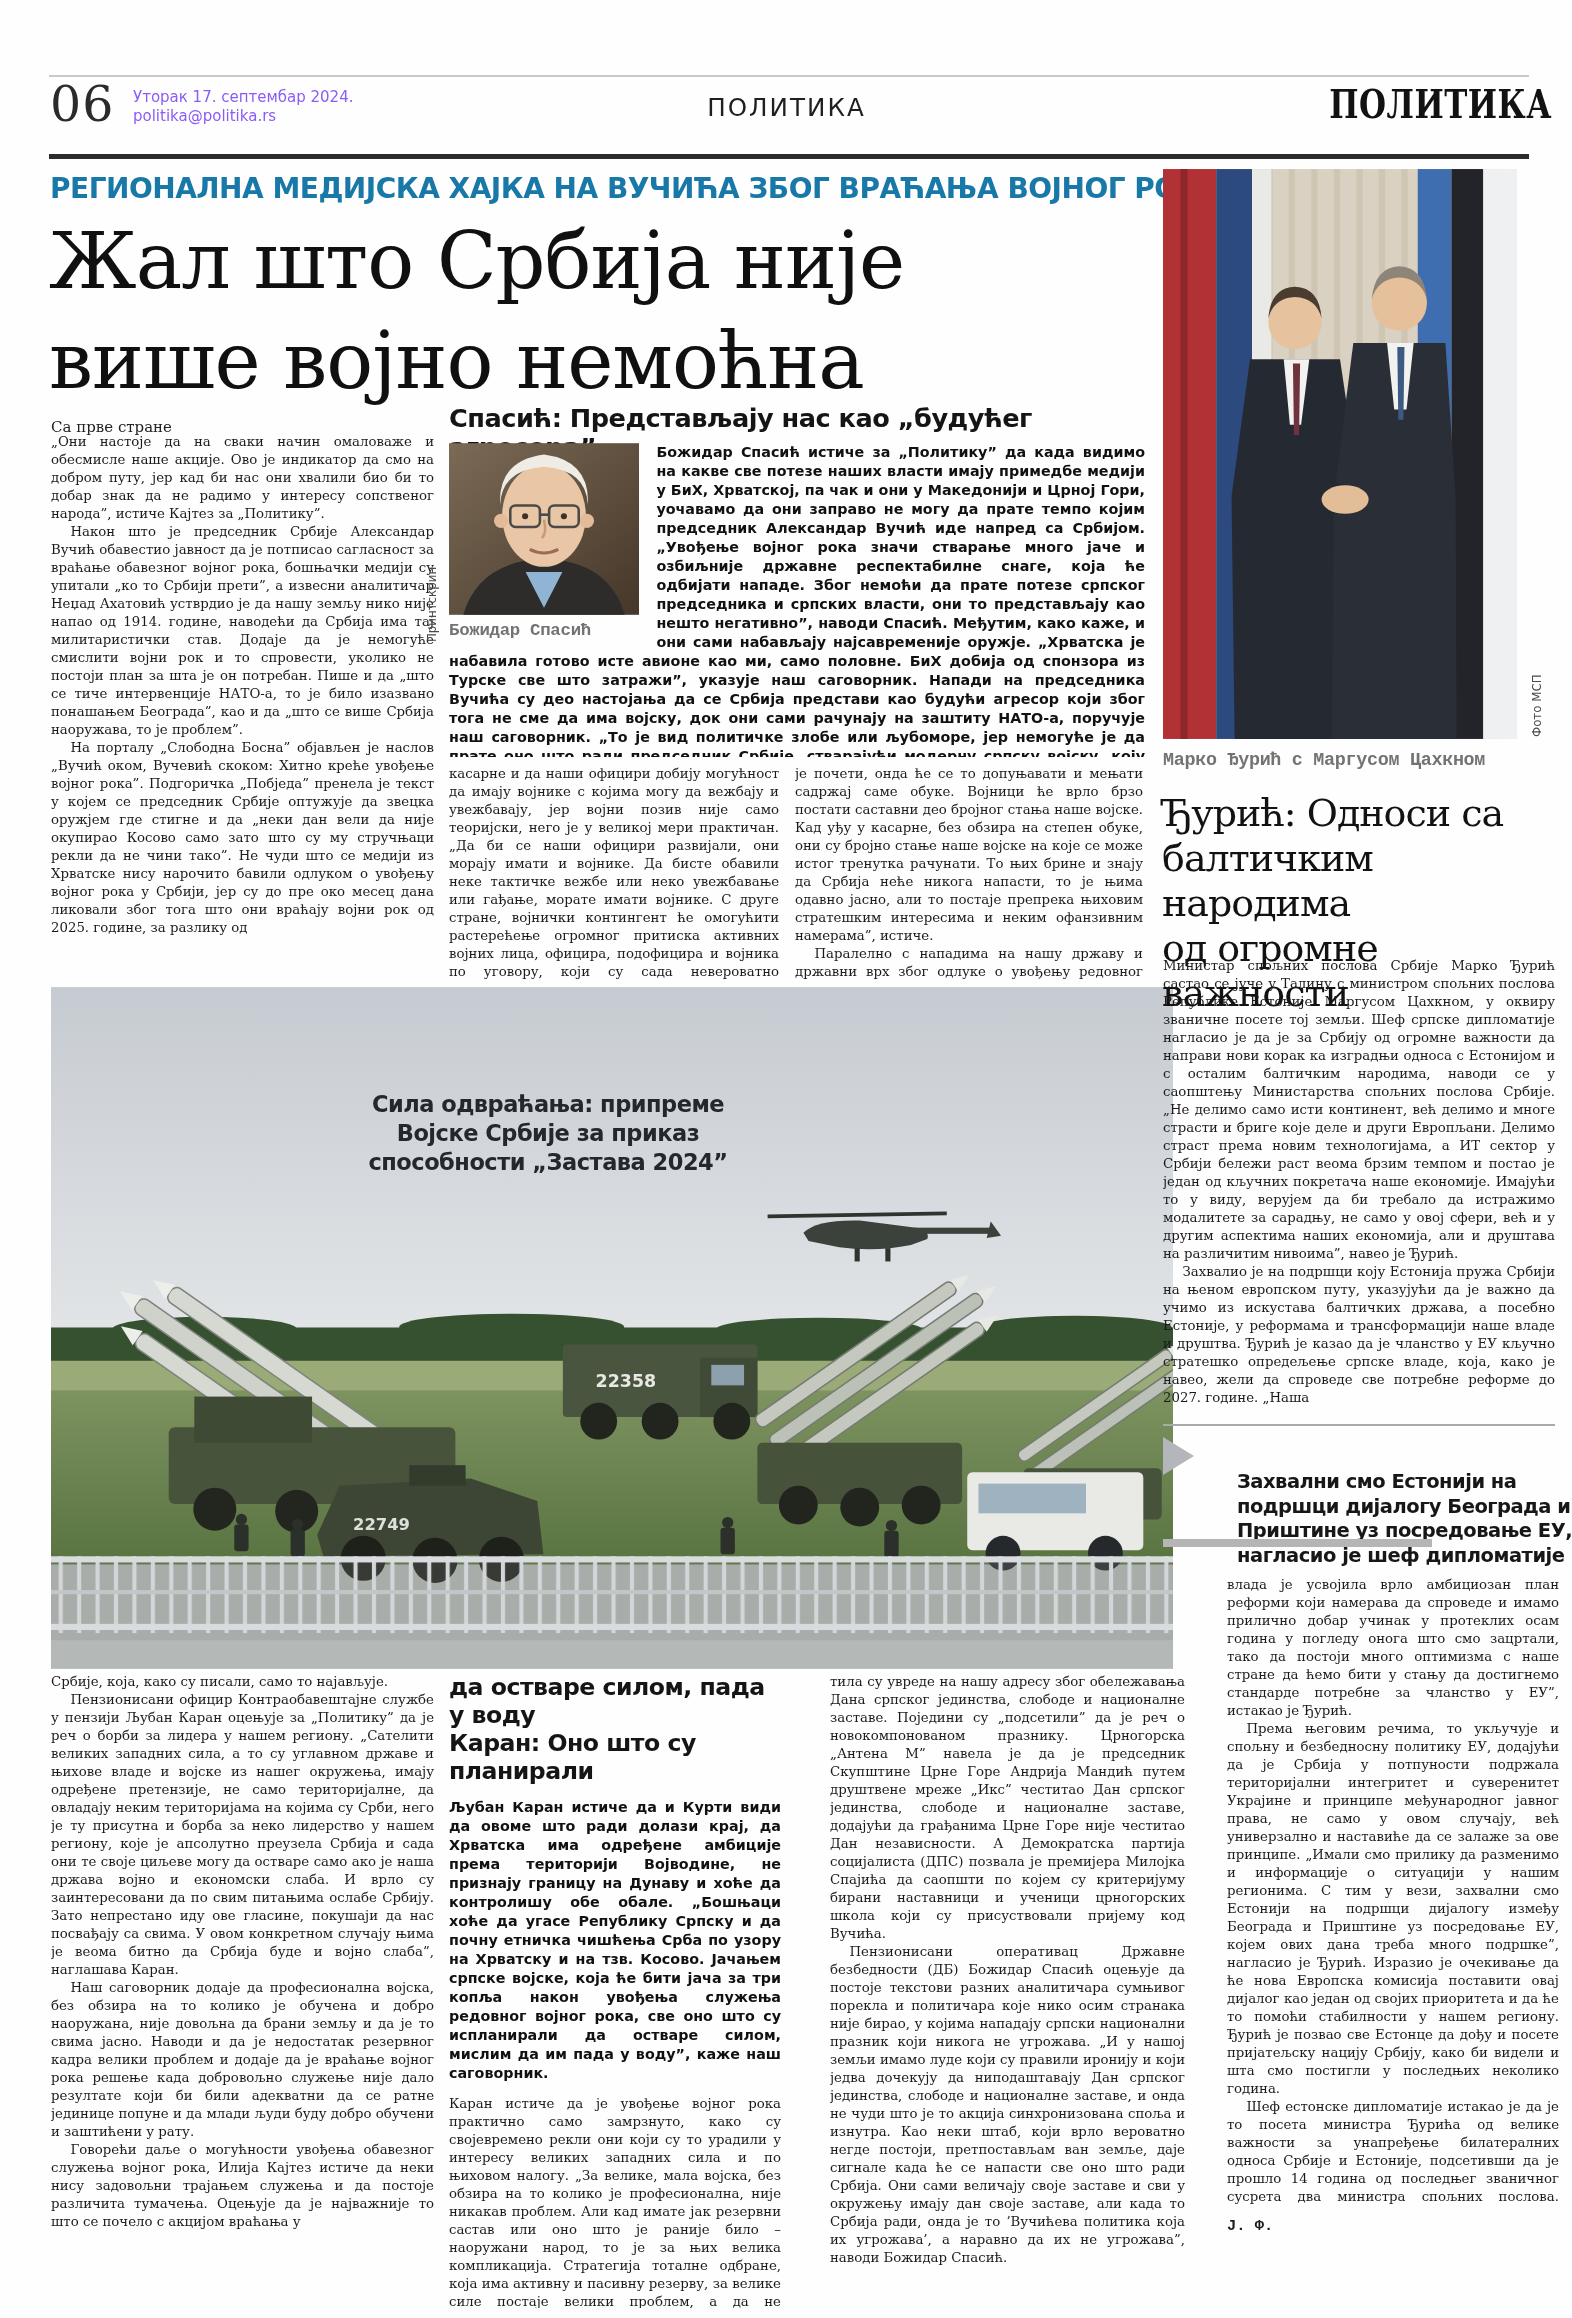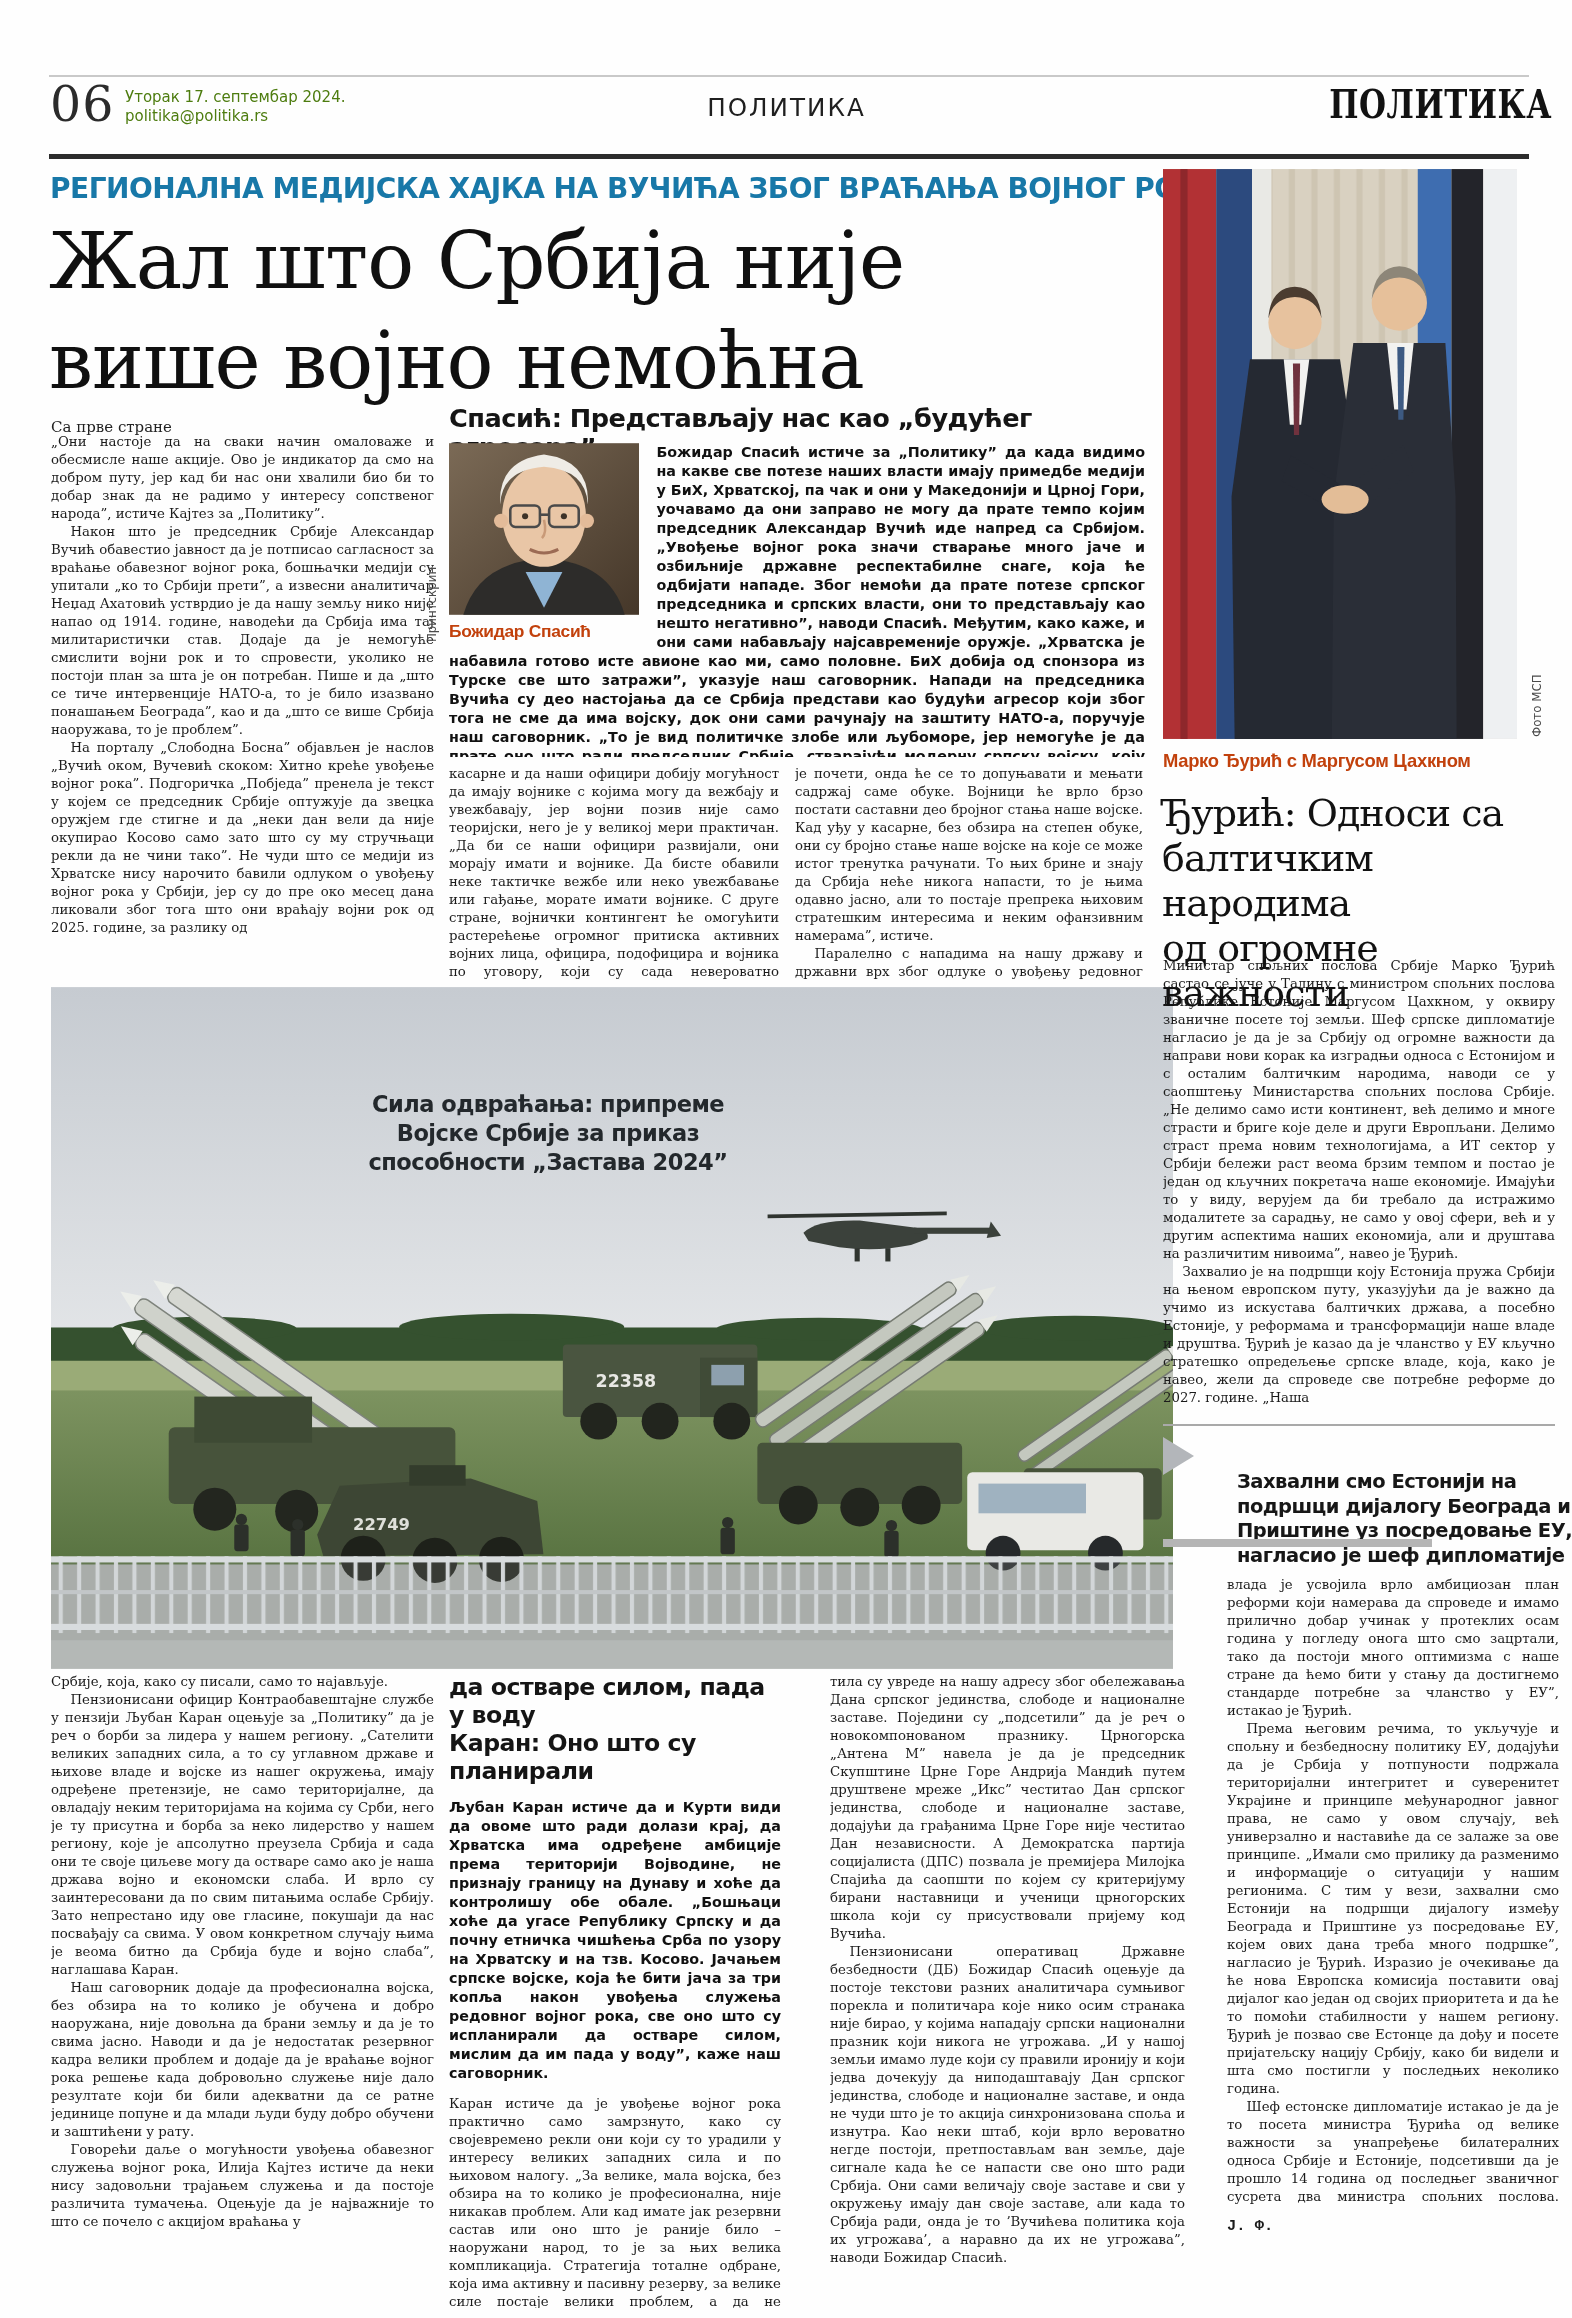--- a/index.html
+++ b/index.html
@@ -2,37 +2,37 @@
 <html style="font-size:8.2px"><head>
 <meta charset="utf-8">
 <style>
   html,body{margin:0;padding:0;background:#e9e9e9;}
   #page{position:relative;width:1573px;height:2319px;background:#fefefe;margin:0 auto;
         font-family:"DejaVu Serif",serif;color:#1b1b1b;overflow:hidden;}
   .abs{position:absolute;}
   
   .topline{background:#c9c9c9;height:1.5px;}
   .pagenum{font-size:49px;line-height:1;color:#2b2b2b;letter-spacing:1px;}
-  .dateblock{font-family:"DejaVu Sans",sans-serif;font-size:15px;line-height:19px;color:#4d7c0f;}
+  .dateblock{font-family:"DejaVu Sans",sans-serif;font-size:15px;line-height:19px;color:#8b5cf6;margin-left:8px;}
   .section-title{font-family:"DejaVu Sans",sans-serif;font-size:24.6px;letter-spacing:2px;color:#1f1f1f;text-align:center;}
   .masthead{font-family:"DejaVu Serif",serif;font-weight:bold;font-size:31px;color:#121212;
             transform:scaleY(1.28);transform-origin:top right;letter-spacing:0.5px;}
   .header-rule{background:#2c2c2c;height:5.1px;}
   
   .kicker{font-family:"DejaVu Sans",sans-serif;font-weight:bold;font-size:28px;color:#1878a8;letter-spacing:-0.5px;white-space:nowrap;}
   .headline{font-size:78px;line-height:100px;color:#101010;letter-spacing:-1px;}
   .fromfront{font-size:15px;color:#222;}
   
   .bodycol{font-size:13.3px;line-height:18px;text-align:justify;overflow:hidden;}
   .bodycol p{margin:0;text-indent:19.5px;}
   .bodycol p.ni{text-indent:0;}
   .boldsans{font-family:"DejaVu Sans",sans-serif;font-weight:bold;font-size:14.3px;line-height:19px;text-align:justify;color:#111;}
   .subhead{font-family:"DejaVu Sans",sans-serif;font-weight:bold;font-size:25.6px;line-height:29px;color:#151515;letter-spacing:-0.5px;}
   .subhead2{font-family:"DejaVu Sans",sans-serif;font-weight:bold;font-size:23.6px;line-height:28px;color:#151515;letter-spacing:-0.5px;}
-  .photocap{font-family:Liberation Sans, sans-serif;font-weight:bold;font-size:17.4px;color:#c2410c;letter-spacing:-0.3px;}
+  .photocap{font-family:Liberation Mono, monospace;font-weight:bold;font-size:17.4px;color:#737373;letter-spacing:-0.3px;}
   .vcredit{font-family:"DejaVu Sans",sans-serif;font-size:11.8px;color:#4a4a4a;transform:rotate(-90deg);transform-origin:0 0;white-space:nowrap;}
   .dj-headline{font-size:38px;line-height:45px;color:#121212;letter-spacing:-1px;}
   .milcap{font-family:"DejaVu Sans",sans-serif;font-weight:bold;font-size:22.5px;line-height:29px;color:#23282c;text-align:center;letter-spacing:-0.5px;}
   .quote{font-family:"DejaVu Sans",sans-serif;font-weight:bold;font-size:19.5px;line-height:24.6px;color:#171717;letter-spacing:-0.5px;}
   .quote-arrow{width:0;height:0;border-left:31px solid #b3b6ba;border-top:19.5px solid transparent;border-bottom:19.5px solid transparent;}
   .grayrule{background:#a9a9a9;}
   .byline{font-weight:bold;font-size:15.4px;font-family:Liberation Mono, monospace;}
   .photo-frame svg{display:block;}
 </style>
 </head>

